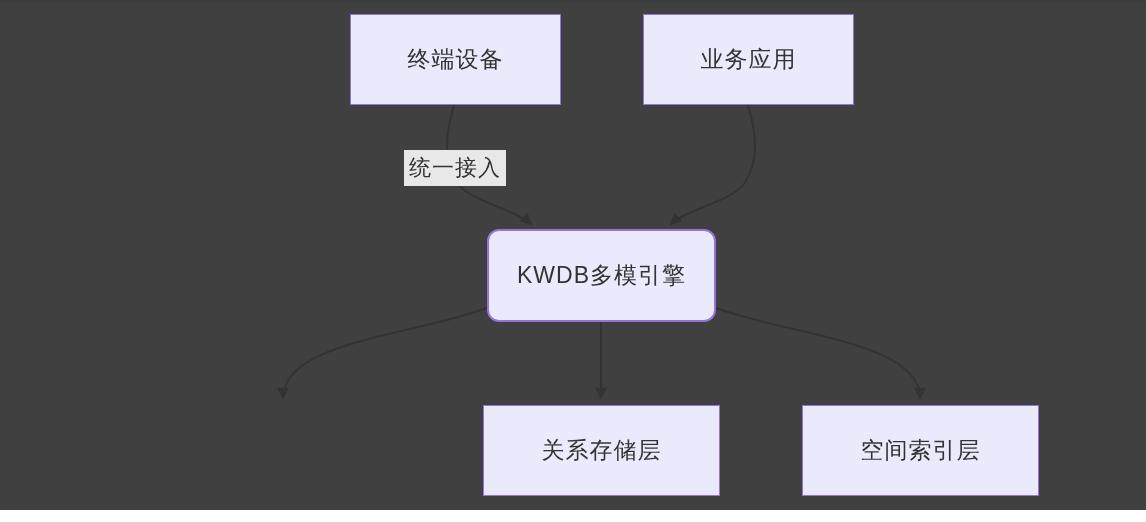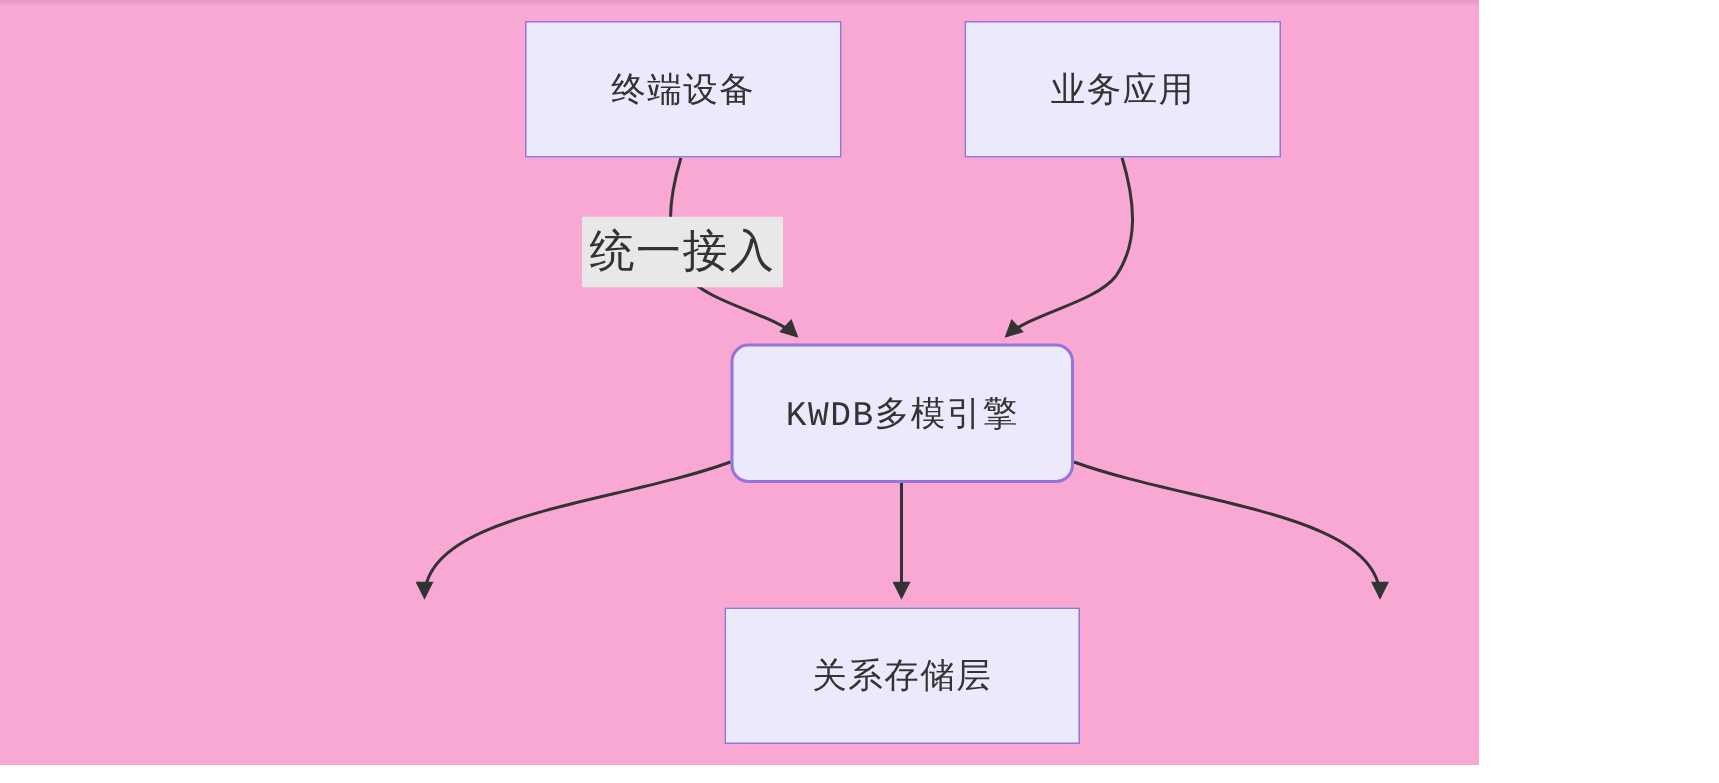--- a/index.html
+++ b/index.html
@@ -6,24 +6,23 @@
     margin: 0;
     padding: 0;
     width: 1146px;
     height: 522px;
     background: #ffffff;
     font-family: "Liberation Sans", "DejaVu Sans", sans-serif;
     overflow: hidden;
   }
   .canvas {
     position: relative;
-    width: 986px;
+    width: 1146px;
     height: 510px;
-    background: #f9a8d4;
-    font-family: Liberation Mono, monospace;
+    background: #404040;
   }
   .canvas::before {
     content: "";
     position: absolute;
     top: 0; left: 0; right: 0;
     height: 5px;
     background: linear-gradient(to bottom, rgba(0,0,0,0.09), rgba(0,0,0,0));
     pointer-events: none;
   }
   svg.edges {
@@ -58,21 +57,21 @@
   #node-business   { left: 643px; top: 14px;  width: 211px; height: 91px; }
   #node-engine     { left: 487px; top: 229px; width: 229px; height: 93px; }
   #node-timeseries { left: 163px; top: 405px; width: 238px; height: 91px; }
   #node-relational { left: 483px; top: 405px; width: 237px; height: 91px; }
   #node-spatial    { left: 802px; top: 405px; width: 237px; height: 91px; }
   .edge-label {
     position: absolute;
     transform: translate(-50%, -50%);
     background: #e8e8e8;
     color: #333333;
-    font-size: 30px;
+    font-size: 22px;
     letter-spacing: 1px;
     padding: 3px 5px;
     white-space: nowrap;
   }
   #edge-label-access { left: 455px; top: 168px; }
   #edge-label-sql    { left: 746px; top: 168px; }
 </style>
 </head>
 <body>
 
@@ -101,17 +100,20 @@
 
   <div class="node rounded" id="node-engine">
     <span>KWDB多模引擎</span>
   </div>
 
 
   <div class="node" id="node-relational">
     <span>关系存储层</span>
   </div>
 
+  <div class="node" id="node-spatial">
+    <span>空间索引层</span>
+  </div>
 
   <div class="edge-label" id="edge-label-access">统一接入</div>
 
 
 </div>
 
 </body></html>

